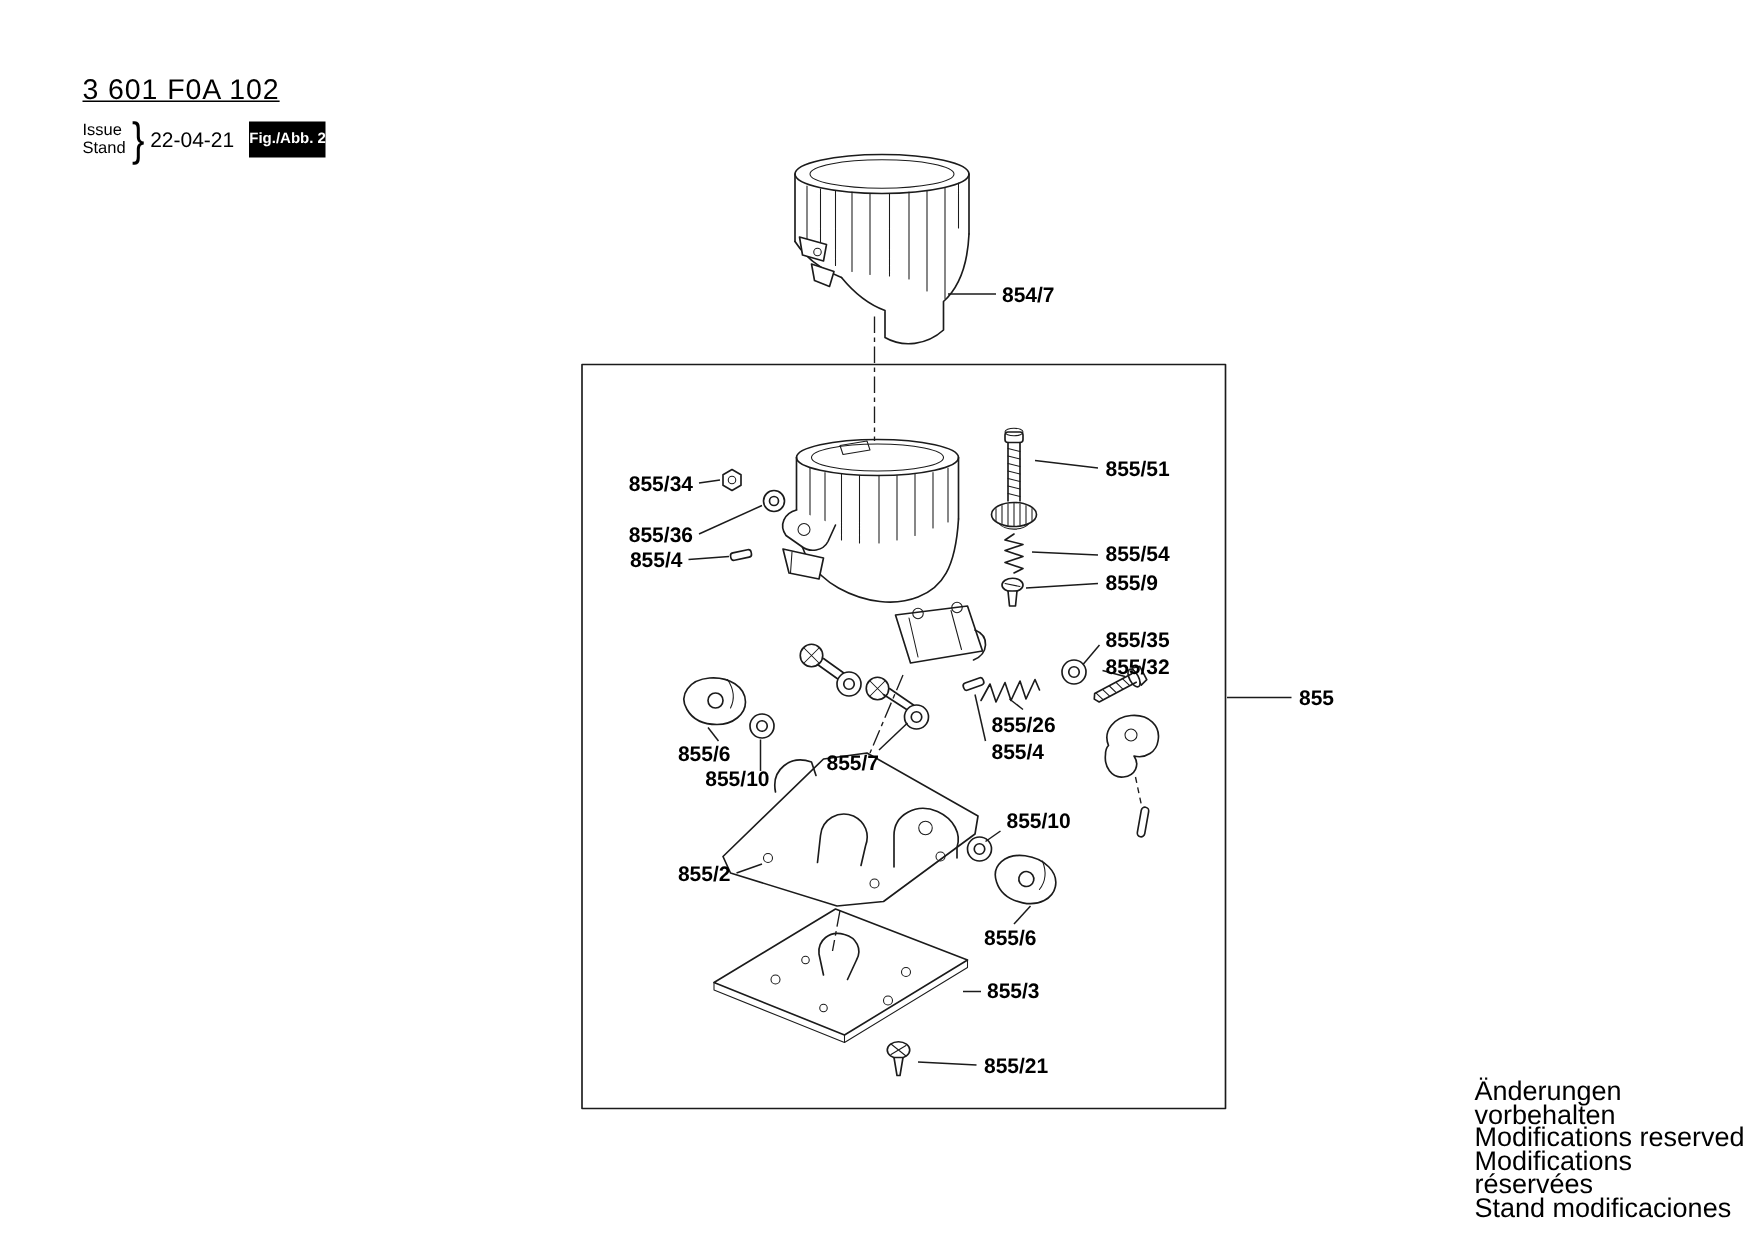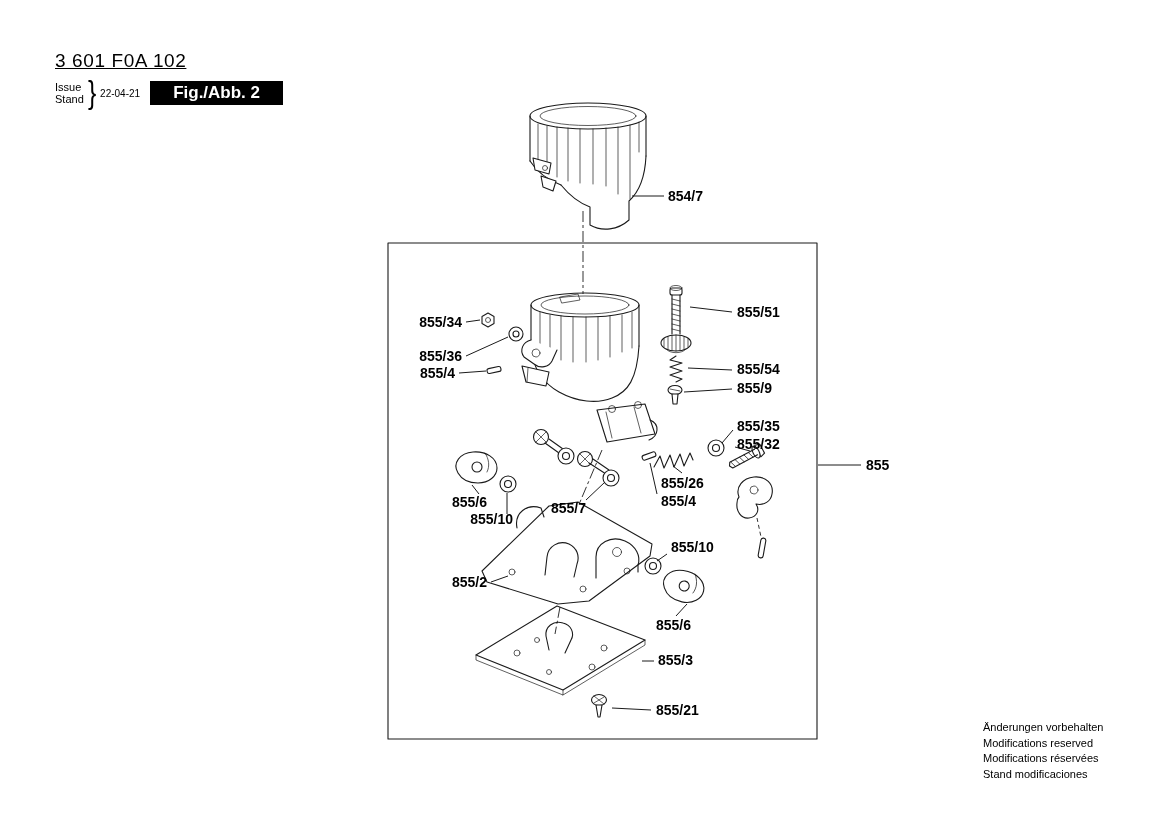--- a/index.html
+++ b/index.html
@@ -13,24 +13,24 @@
   .leader{stroke:#1b1b1b;stroke-width:1;fill:none;}
   .dash{stroke:#1b1b1b;stroke-width:0.9;fill:none;stroke-dasharray:11 3 3 3;}
   .dash2{stroke:#1b1b1b;stroke-width:0.9;fill:none;stroke-dasharray:4 3;}
   .lbl{font:bold 14px "Liberation Sans",sans-serif;fill:#000;}
   
   .header{position:absolute;left:55px;top:50px;}
   .part-number{font-size:19px;letter-spacing:.6px;text-decoration:underline;}
   .issue-row{display:flex;align-items:center;margin-top:7px;}
   .stand-issue{font-size:11px;line-height:12px;}
   .brace{font-size:31px;font-weight:400;line-height:28px;margin:0 1px 0 3px;transform:scaleX(.8);}
-  .date{font-size:10px;margin:0 10px 0 2px;}
-  .fig-box{background:#000;color:#fff;font-weight:bold;font-size:17px;padding:3px 23px;line-height:18px;}
+  .date{font-size:14px;margin:0 10px 0 2px;}
+  .fig-box{background:#000;color:#fff;font-weight:bold;font-size:10px;padding:3px 0;line-height:18px;}
   
-  .footer{position:absolute;left:983px;top:720px;font-size:11px;line-height:15.5px;}
+  .footer{position:absolute;left:983px;top:720px;font-size:18px;line-height:15.5px;}
 </style>
 </head>
 <body>
 
 <div class="page">
 
   <div class="header">
     <div class="part-number">3 601 F0A 102</div>
     <div class="issue-row">
       <div class="stand-issue">

